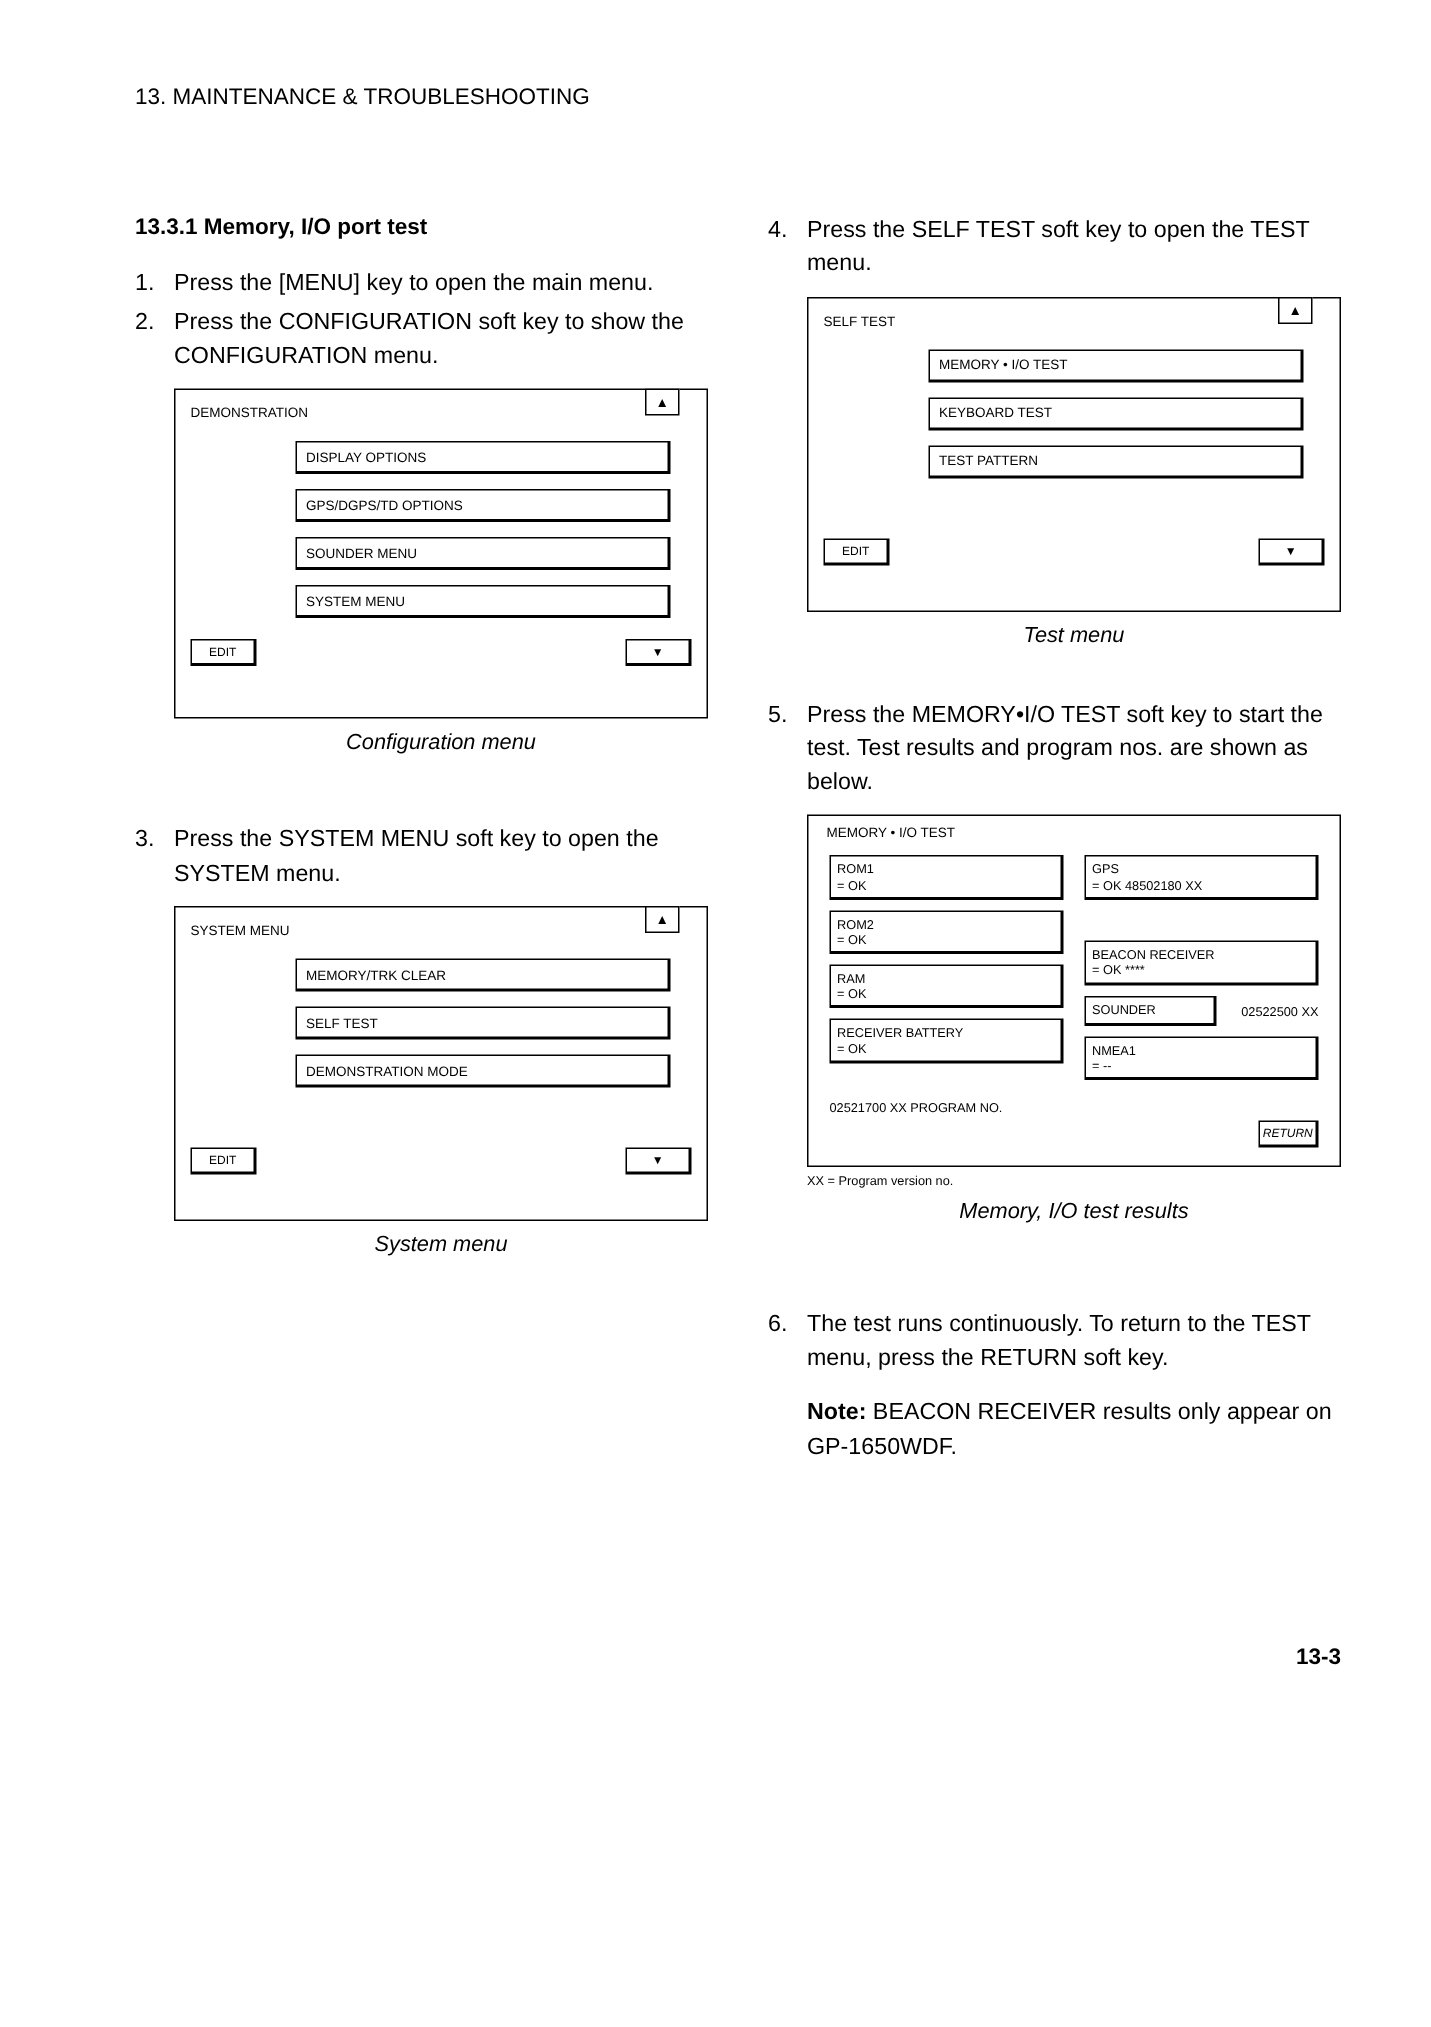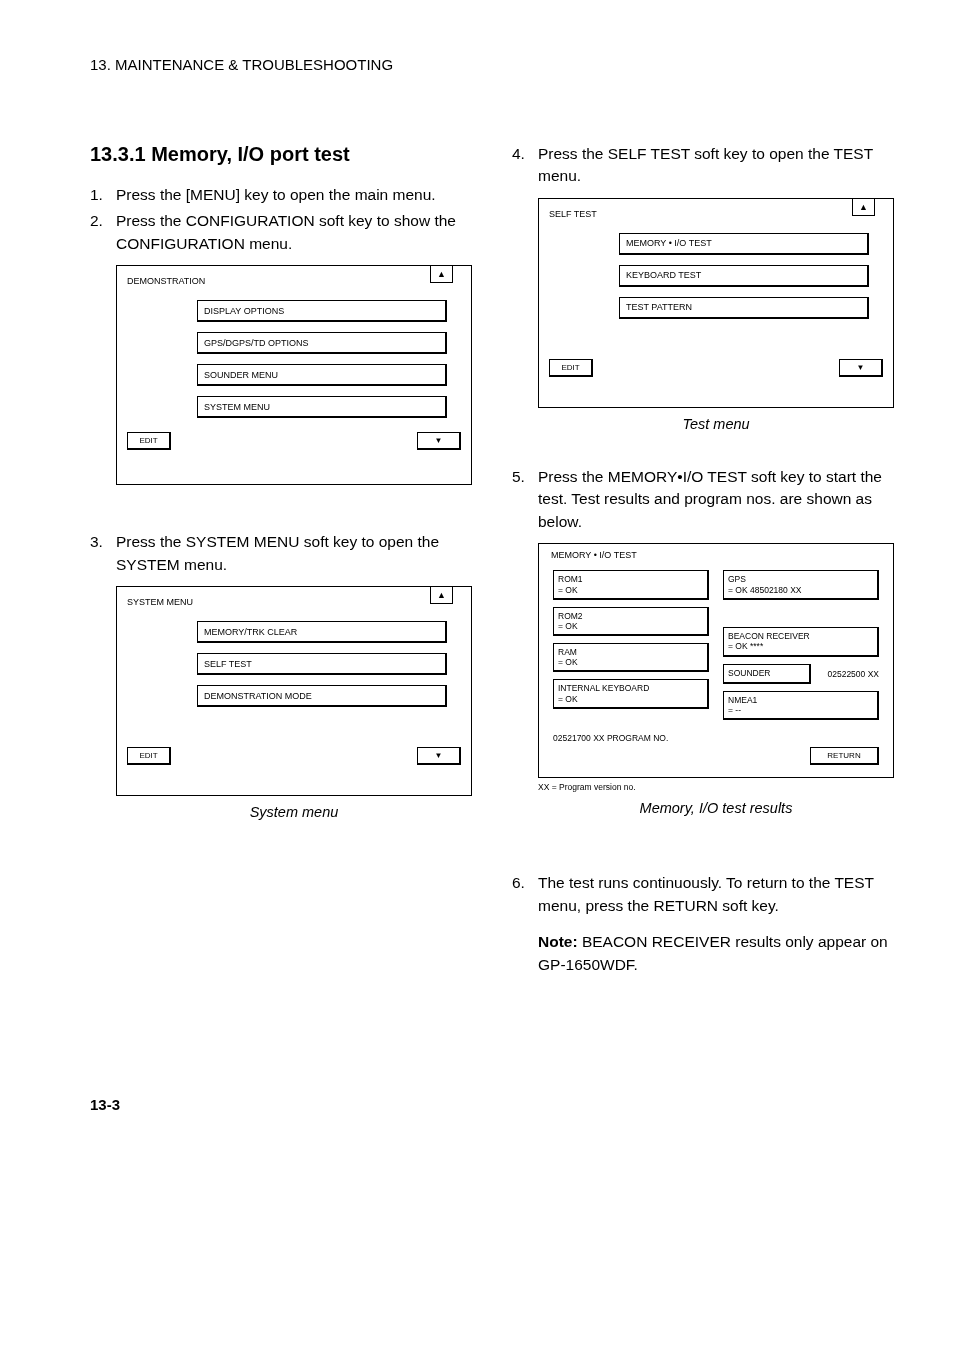--- a/index.html
+++ b/index.html
@@ -1,21 +1,21 @@
 <!DOCTYPE html>
 <html><head>
 <meta charset="utf-8">
 <style>
   * { box-sizing: border-box; margin: 0; padding: 0; }
   html, body { width: 954px; height: 1351px; background: #fff; font-family: Arial, Helvetica, sans-serif; color: #000; }
   .page { padding: 56px 60px 40px 90px; }
   .header { font-size: 15px; margin-bottom: 70px; }
   .columns { display: flex; gap: 40px; }
   .col { flex: 1; }
-  .section-heading { font-size: 20px; font-weight: bold; margin-bottom: 18px; }
+  .section-heading { font-size: 15px; font-weight: bold; margin-bottom: 18px; }
   .para { font-size: 15.5px; line-height: 1.45; margin-bottom: 24px; }
   ol.steps { list-style: none; font-size: 15.5px; line-height: 1.45; }
   ol.steps > li { display: flex; margin-bottom: 4px; }
   ol.steps > li .num { width: 26px; flex-shrink: 0; }
   ol.steps > li .txt { flex: 1; }
   .figwrap { margin: 10px 0 16px 26px; }
   .figbox { border: 1.5px solid #000; position: relative; padding: 10px; }
   .figtitle-row { display: flex; justify-content: space-between; align-items: flex-start; font-size: 9px; margin-bottom: 4px; }
   .tab { border: 1px solid #000; background: #fff; padding: 2px 6px; font-size: 9px; height: 18px; display: flex; align-items: center; }
   .tab.outside { position: absolute; top: -1px; right: 18px; }
@@ -28,21 +28,21 @@
   .test-col { flex: 1; font-size: 8.5px; line-height: 1.2; }
   .test-item { border: 1px solid #000; border-bottom: 2px solid #000; border-right: 2px solid #000; padding: 3px 4px; margin-bottom: 7px; min-height: 20px; }
   .test-item .tlabel { display: block; }
   .test-item .tval { display: block; }
   .tail { margin-left: 6px; }
   .xxbrace { font-size: 8.5px; margin-top: 4px; }
   .retbox { display:flex; justify-content:flex-end; padding: 4px 8px 6px 8px; }
   .vspace { height: 30px; }
   .notewrap { margin-left: 26px; font-size: 15.5px; line-height: 1.45; }
   .notelabel { font-weight: bold; }
-  .page-num { text-align: left; font-size: 15px; font-weight: bold; margin-top: 120px; }
+  .page-num { text-align: right; font-size: 15px; font-weight: bold; margin-top: 120px; }
 </style>
 </head>
 <body>
 
 <div class="page">
   <div class="header">13. MAINTENANCE &amp; TROUBLESHOOTING</div>
 
   <div class="columns">
 
     <div class="col">
@@ -74,20 +74,21 @@
             <div class="softkey">DISPLAY OPTIONS</div>
             <div class="softkey">GPS/DGPS/TD OPTIONS</div>
             <div class="softkey">SOUNDER MENU</div>
             <div class="softkey">SYSTEM MENU</div>
           </div>
           <div class="bottomrow">
             <div class="miniedit">EDIT</div>
             <div class="miniedit">▼</div>
           </div>
         </div>
+        <div class="caption">Configuration menu</div>
       </div>
 
       <div class="vspace"></div>
 
       <ol class="steps">
         <li>
             <span class="num">3.</span>
             <span class="txt">Press the SYSTEM MENU soft key to open the SYSTEM menu.</span>
           </li>
       </ol>
@@ -161,21 +162,21 @@
                 </div>
               <div class="test-item">
                   <span class="tlabel">ROM2</span>
                   <span class="tval">= OK</span>
                 </div>
               <div class="test-item">
                   <span class="tlabel">RAM</span>
                   <span class="tval">= OK</span>
                 </div>
               <div class="test-item">
-                  <span class="tlabel">INTERNAL KEYBOARD</span>
+                  <span class="tlabel">RECEIVER BATTERY</span>
                   <span class="tval">= OK</span>
                 </div>
             </div>
             <div class="test-col">
               <div class="test-item">
                   <span class="tlabel">GPS</span>
                   <span class="tval">= OK     48502180 XX</span>
                 </div>
               <div class="test-item" style="min-height:30px;margin-top:27px;">
                   <span class="tlabel">BEACON RECEIVER</span>
@@ -188,21 +189,21 @@
                 <span class="tail">02522500 XX</span>
               </div>
               <div class="test-item">
                   <span class="tlabel">NMEA1</span>
                   <span class="tval">= --</span>
                 </div>
             </div>
           </div>
           <div style="font-size:8.5px; padding:0 8px;">02521700 XX    PROGRAM NO.</div>
           <div class="retbox">
-              <div class="miniedit" style="width:69px;">RETURN</div>
+              <div class="miniedit" style="width:40px;font-style:italic;">RETURN</div>
             </div>
         </div>
         <div class="xxbrace">XX = Program version no.</div>
         <div class="caption">Memory, I/O test results</div>
       </div>
 
       <div style="height:40px;"></div>
 
       <ol class="steps">
         <li>

